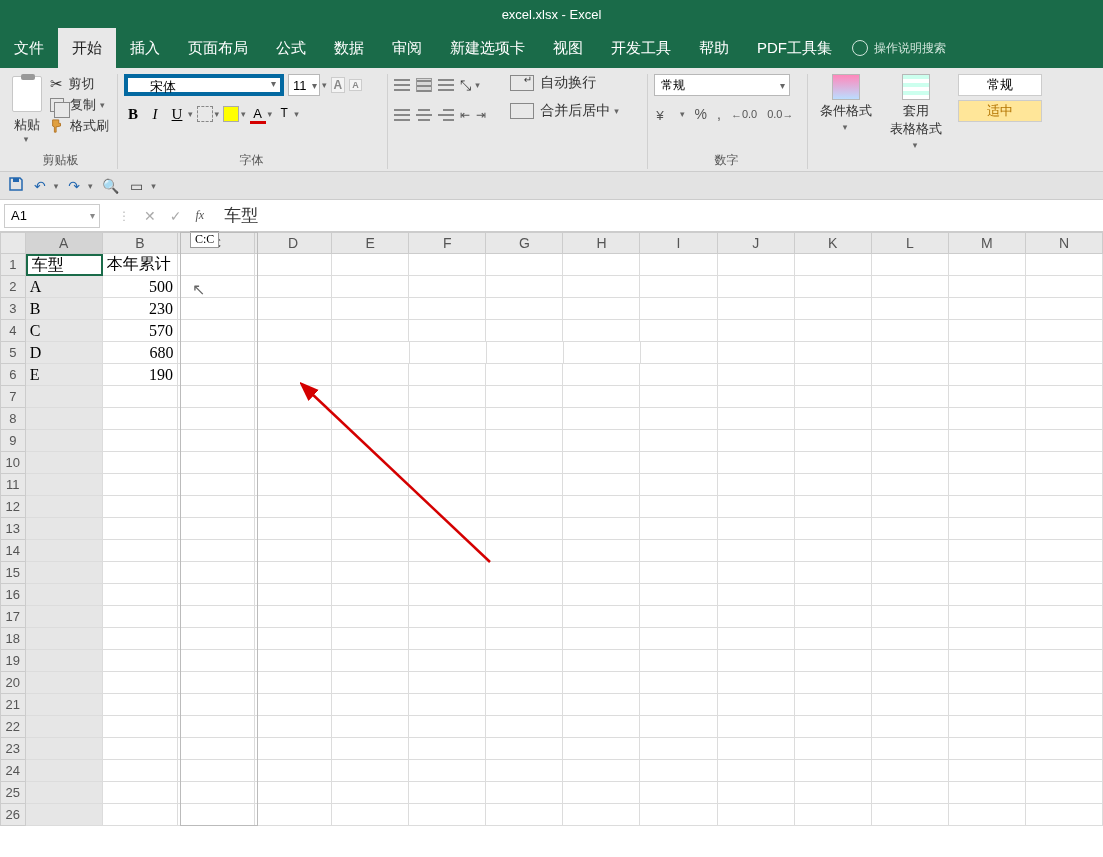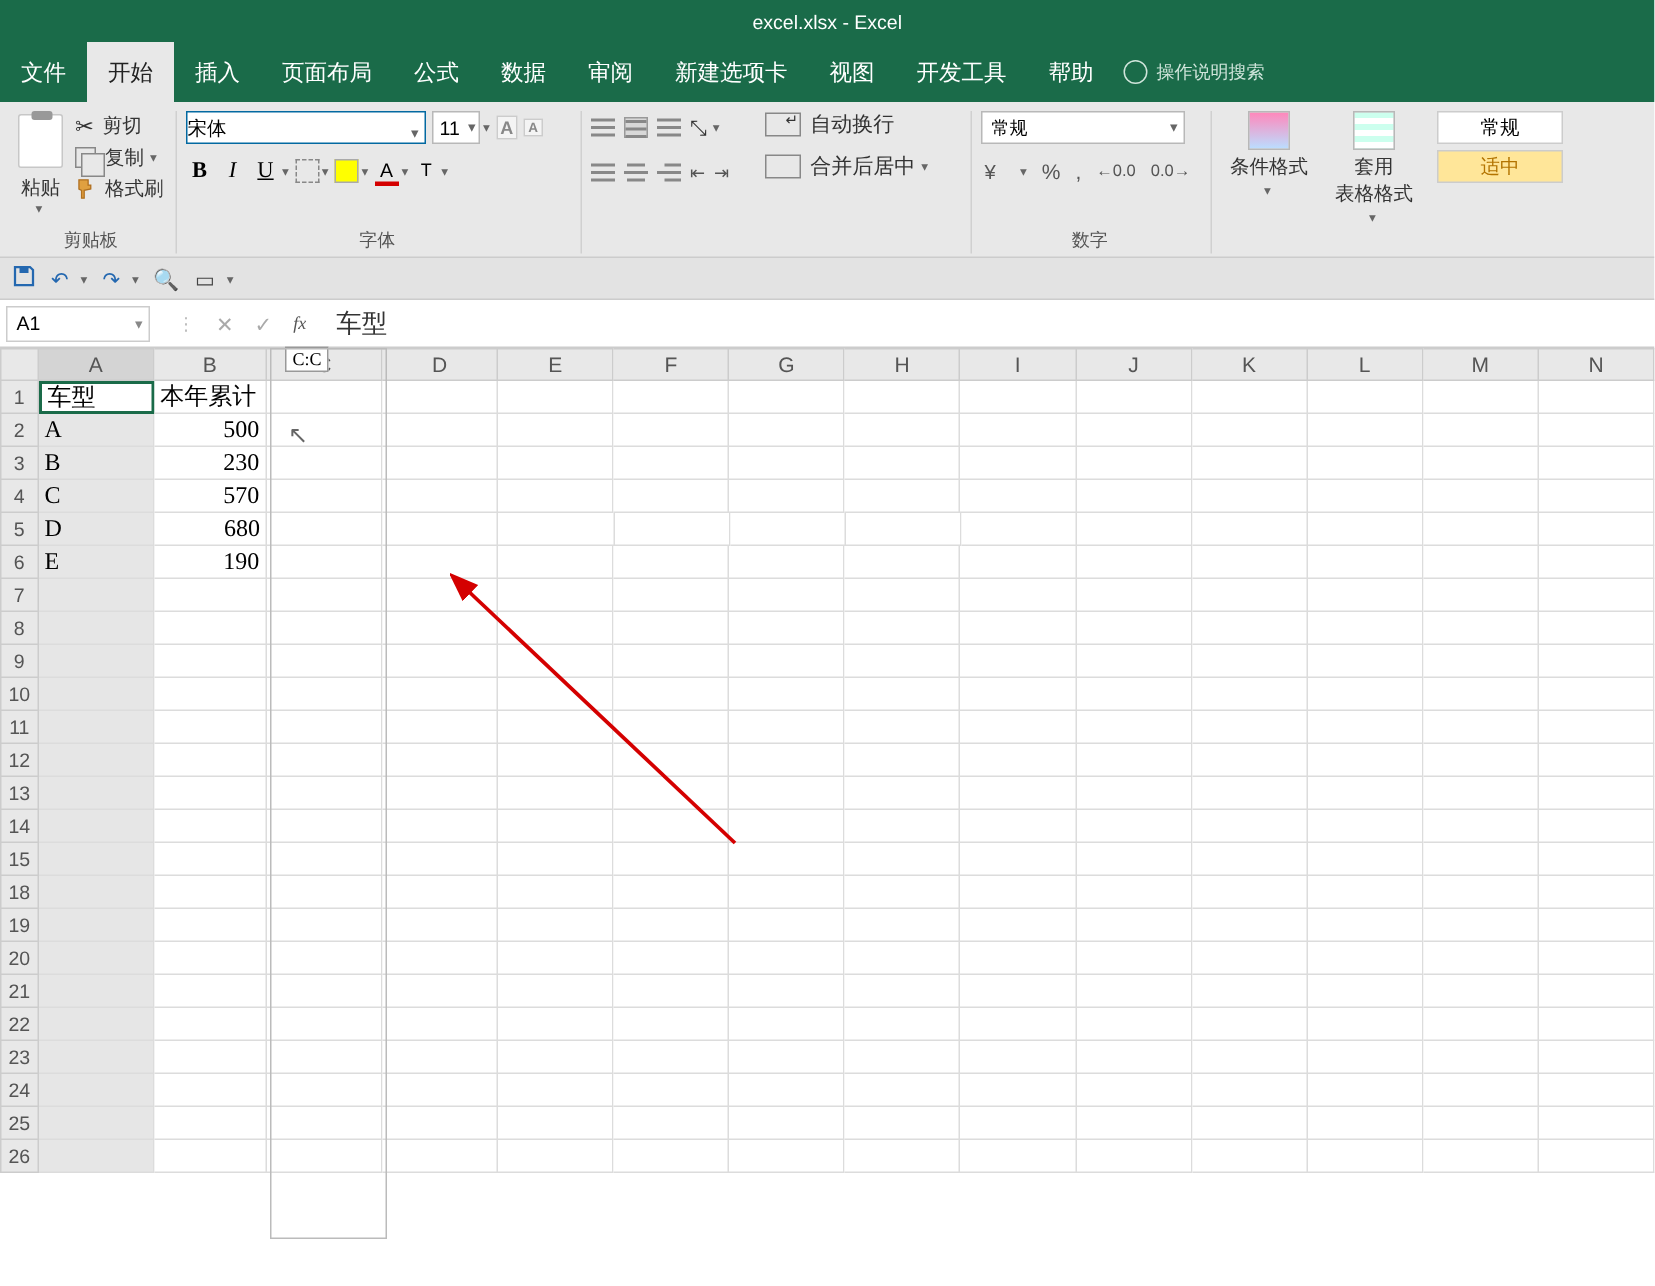--- a/index.html
+++ b/index.html
@@ -87,21 +87,21 @@
     }
     .paste-icon{width:30px;height:36px;background:#fff;border:1px solid #c7c7c7;border-radius:2px;position:relative;}
     .paste-icon:before{content:"";position:absolute;top:-3px;left:8px;width:14px;height:6px;background:#999;border-radius:2px;}
     .clip-items{display:flex;flex-direction:column;gap:1px;}
     .clip-item{display:flex;align-items:center;gap:6px;font-size:13px;color:#333;padding:1px 0;}
     .cut-icon{font-size:15px;color:#333;}
     .copy-icon{width:14px;height:14px;border:1px solid #888;position:relative;}
     .copy-icon:after{content:"";position:absolute;left:3px;top:3px;width:14px;height:14px;border:1px solid #888;background:#e8e8e8;}
     .brush-icon{width:14px;height:16px;}
     .font-group .row{display:flex;align-items:center;gap:4px;margin-bottom:6px;}
-    .font-select{width:160px;height:22px;background:#fff;border:1px solid #0369a1;padding:0 0;font-size:13px;display:flex;align-items:flex-end;position:relative;}
+    .font-select{width:160px;height:22px;background:#fff;border:4px solid #0369a1;padding:0 22px;font-size:13px;display:flex;align-items:flex-start;position:relative;}
     .font-select:after{content:"▾";position:absolute;right:4px;color:#666;font-size:10px;}
     .size-select{width:32px;height:22px;background:#fff;border:1px solid #b8b8b8;padding:0 4px;font-size:13px;display:flex;align-items:center;position:relative;}
     .size-select:after{content:"▾";position:absolute;right:2px;color:#666;font-size:10px;}
     .sz-btn{color:#888;font-size:12px;font-weight:bold;padding:0 2px;border:1px solid #ccc;background:#f4f4f4;}
     .sz-btn.sm{font-size:9px;}
     .bold-btn{font-weight:bold;font-family:"Times New Roman";font-size:15px;width:18px;text-align:center;}
     .italic-btn{font-style:italic;font-family:"Times New Roman";font-size:15px;width:18px;text-align:center;}
     .ul-btn{text-decoration:underline;font-family:"Times New Roman";font-size:15px;width:18px;text-align:center;}
     .drop{font-size:9px;color:#666;margin-left:-2px;}
     .border-btn{width:16px;height:16px;border:1px dashed #888;display:inline-block;}
@@ -178,20 +178,21 @@
   <div class="tab active">开始</div>
   <div class="tab">插入</div>
   <div class="tab">页面布局</div>
   <div class="tab">公式</div>
   <div class="tab">数据</div>
   <div class="tab">审阅</div>
   <div class="tab">新建选项卡</div>
   <div class="tab">视图</div>
   <div class="tab">开发工具</div>
   <div class="tab">帮助</div>
+  <div class="tab">PDF工具集</div>
   <div class="search">
     <span class="lightbulb"></span>
     <span>操作说明搜索</span>
   </div>
 </div>
 
 <div class="ribbon">
 
   <div class="ribbon-group">
     <div class="group-body">
@@ -650,20 +651,54 @@
         <div class="cell" style="width: 78px;"></div>
         <div class="cell" style="width: 78px;"></div>
         <div class="cell" style="width: 78px;"></div>
         <div class="cell" style="width: 78px;"></div>
         <div class="cell" style="width: 78px;"></div>
         <div class="cell" style="width: 78px;"></div>
         <div class="cell" style="width: 78px;"></div>
         <div class="cell" style="width: 78px;"></div>
       </div>
       <div class="row">
+        <div class="rowh">16</div>
+        <div class="cell sel" style="width: 78px;"></div>
+        <div class="cell" style="width: 76px;"></div>
+        <div class="cell" style="width: 78px;"></div>
+        <div class="cell" style="width: 78px;"></div>
+        <div class="cell" style="width: 78px;"></div>
+        <div class="cell" style="width: 78px;"></div>
+        <div class="cell" style="width: 78px;"></div>
+        <div class="cell" style="width: 78px;"></div>
+        <div class="cell" style="width: 78px;"></div>
+        <div class="cell" style="width: 78px;"></div>
+        <div class="cell" style="width: 78px;"></div>
+        <div class="cell" style="width: 78px;"></div>
+        <div class="cell" style="width: 78px;"></div>
+        <div class="cell" style="width: 78px;"></div>
+      </div>
+      <div class="row">
+        <div class="rowh">17</div>
+        <div class="cell sel" style="width: 78px;"></div>
+        <div class="cell" style="width: 76px;"></div>
+        <div class="cell" style="width: 78px;"></div>
+        <div class="cell" style="width: 78px;"></div>
+        <div class="cell" style="width: 78px;"></div>
+        <div class="cell" style="width: 78px;"></div>
+        <div class="cell" style="width: 78px;"></div>
+        <div class="cell" style="width: 78px;"></div>
+        <div class="cell" style="width: 78px;"></div>
+        <div class="cell" style="width: 78px;"></div>
+        <div class="cell" style="width: 78px;"></div>
+        <div class="cell" style="width: 78px;"></div>
+        <div class="cell" style="width: 78px;"></div>
+        <div class="cell" style="width: 78px;"></div>
+      </div>
+      <div class="row">
         <div class="rowh">18</div>
         <div class="cell sel" style="width: 78px;"></div>
         <div class="cell" style="width: 76px;"></div>
         <div class="cell" style="width: 78px;"></div>
         <div class="cell" style="width: 78px;"></div>
         <div class="cell" style="width: 78px;"></div>
         <div class="cell" style="width: 78px;"></div>
         <div class="cell" style="width: 78px;"></div>
         <div class="cell" style="width: 78px;"></div>
         <div class="cell" style="width: 78px;"></div>

